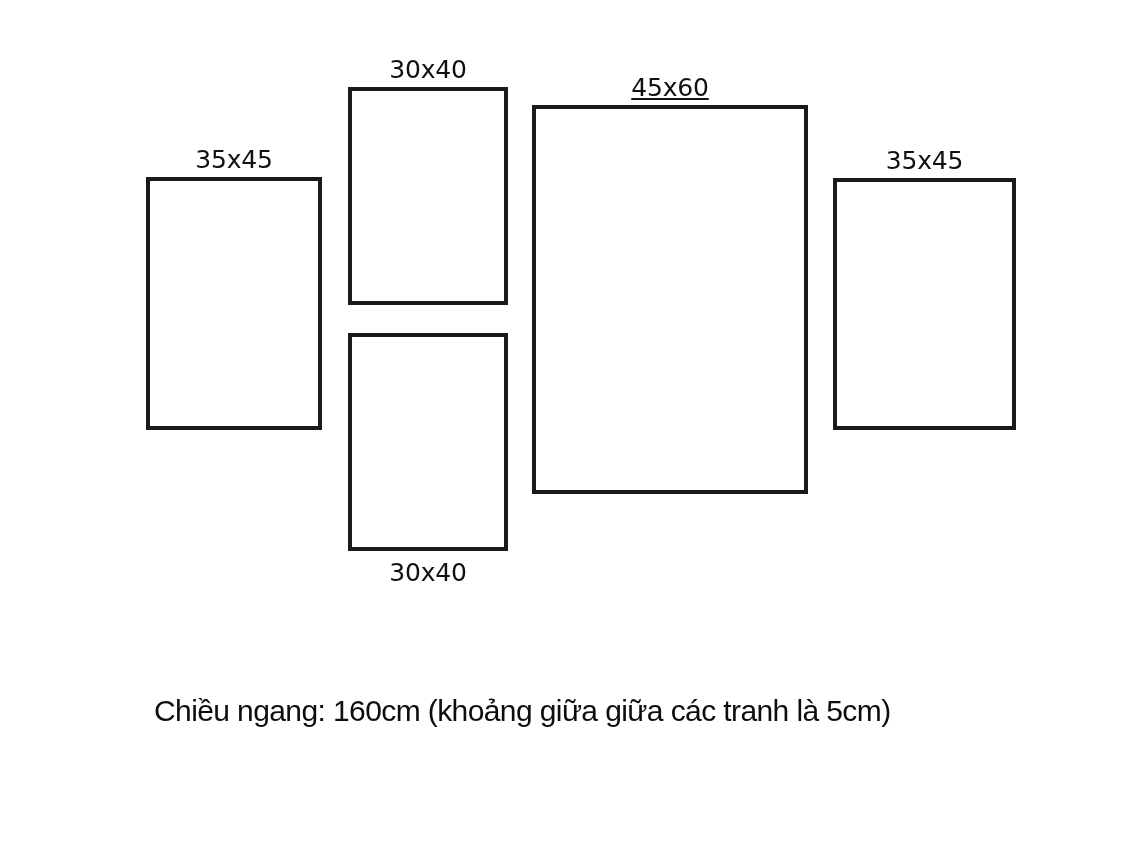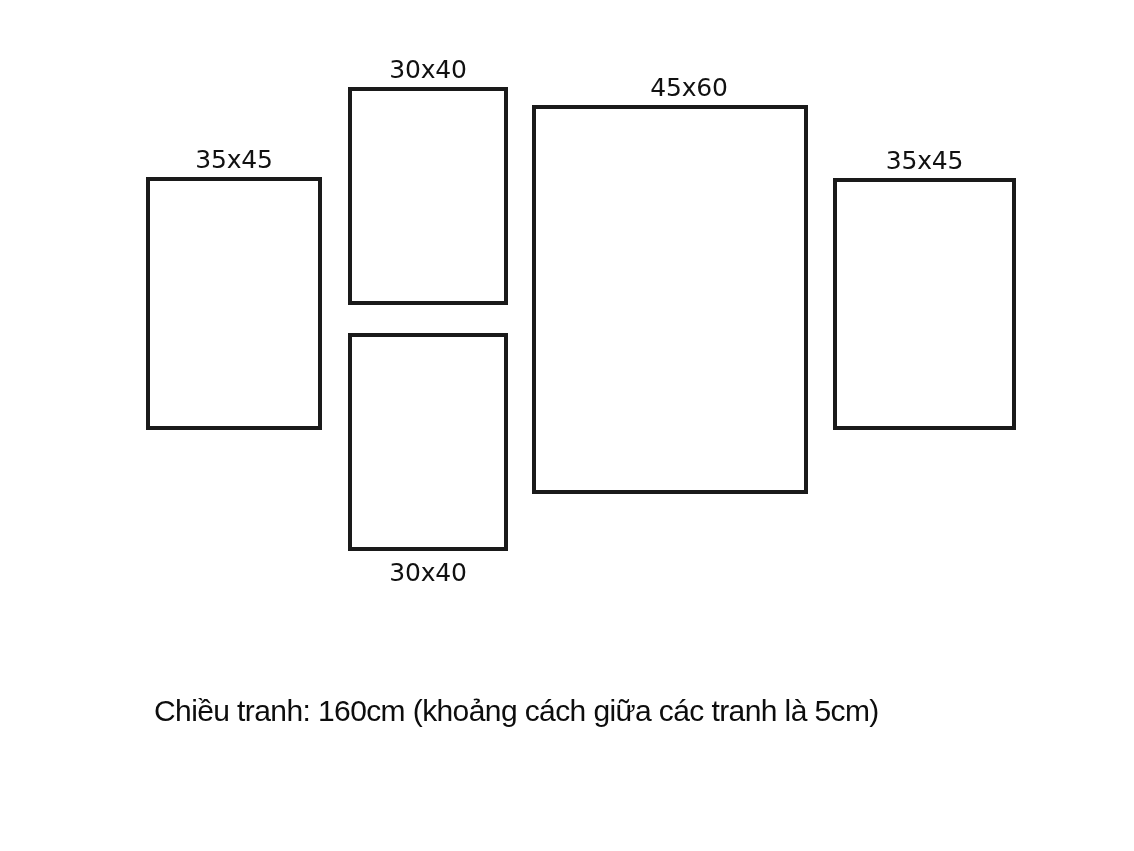--- a/index.html
+++ b/index.html
@@ -65,23 +65,23 @@
 
   <div class="size-label" style="left:146px; top:147px; width:176px;">35x45</div>
   <div class="frame" style="left:146px; top:177px; width:176px; height:253px;"></div>
 
   <div class="size-label" style="left:348px; top:57px; width:160px;">30x40</div>
   <div class="frame" style="left:348px; top:87px; width:160px; height:218px;"></div>
 
   <div class="frame" style="left:348px; top:333px; width:160px; height:218px;"></div>
   <div class="size-label" style="left:348px; top:560px; width:160px;">30x40</div>
 
-  <div class="size-label" style="left:551px; top:75px; width:276px;">45x60</div>
+  <div class="size-label" style="left:532px; top:75px; width:276px;text-decoration:underline;">45x60</div>
   <div class="frame" style="left:532px; top:105px; width:276px; height:389px;"></div>
 
   <div class="size-label" style="left:833px; top:148px; width:183px;">35x45</div>
   <div class="frame" style="left:833px; top:178px; width:183px; height:252px;"></div>
 
   <div class="caption-block">
-    <div class="caption-line">Chiều tranh: 160cm (khoảng cách giữa các tranh là 5cm)</div>
+    <div class="caption-line">Chiều ngang: 160cm (khoảng giữa giữa các tranh là 5cm)</div>
   </div>
 
 </div>
 
 </body></html>

